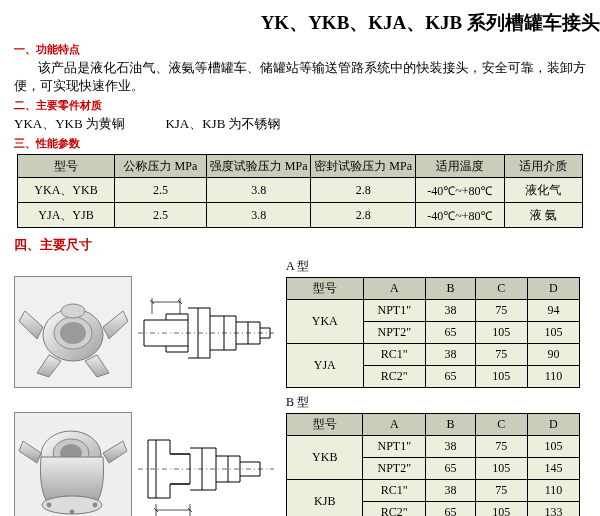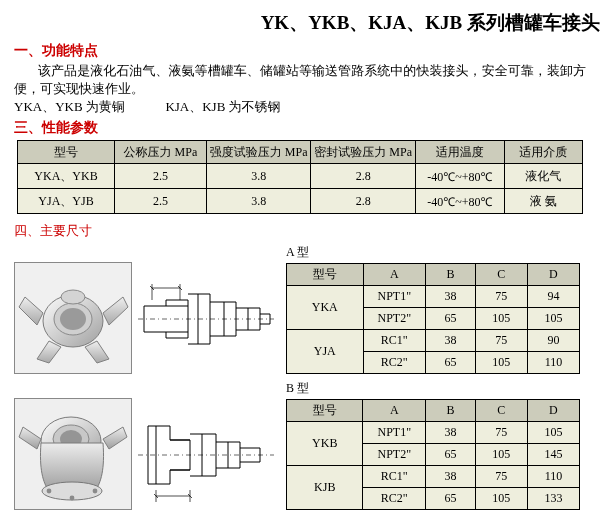--- a/index.html
+++ b/index.html
@@ -25,21 +25,21 @@
     text-align: right;
     font-size: 19px;
     font-weight: bold;
     letter-spacing: 0px;
     margin: 10px 0 6px 0;
     font-family: "Liberation Serif", serif;
   }
   .section-head {
     color: #cc0000;
     font-weight: bold;
-    font-size: 14px;
+    font-size: 11px;
     margin: 3px 0 2px 14px;
     font-family: Liberation Sans, sans-serif;
   }
   .para {
     font-size: 13px;
     line-height: 18px;
     margin: 0 14px 0 14px;
     text-align: justify;
     font-family: "Liberation Serif", serif;
   }
@@ -76,21 +76,21 @@
   table.spec td {
     height: 22px;
     background: #eeeedd;
   }
   table.spec td.first {
     background: #eeeedd;
   }
 
   .dims-head {
     color: #cc0000;
-    font-weight: normal;
+    font-weight: bold;
     font-size: 13px;
     margin: 8px 0 4px 14px;
   }
 
   .lower {
     position: relative;
     margin-left: 14px;
     width: 572px;
   }
   .row-block {
@@ -148,20 +148,21 @@
 </head>
 <body>
 
 <div class="page">
 
   <div class="title">YK、YKB、KJA、KJB 系列槽罐车接头</div>
 
   <div class="section-head">一、功能特点</div>
   <div class="para indent">该产品是液化石油气、液氨等槽罐车、储罐站等输送管路系统中的快装接头，安全可靠，装卸方便，可实现快速作业。</div>
 
+  <div class="section-head">二、主要零件材质</div>
   <div class="material-line">
     <span>YKA、YKB 为黄铜</span>
     <span class="gap"></span>
     <span>KJA、KJB 为不锈钢</span>
   </div>
 
   <div class="section-head">三、性能参数</div>
 
   <table class="spec">
     <thead>

